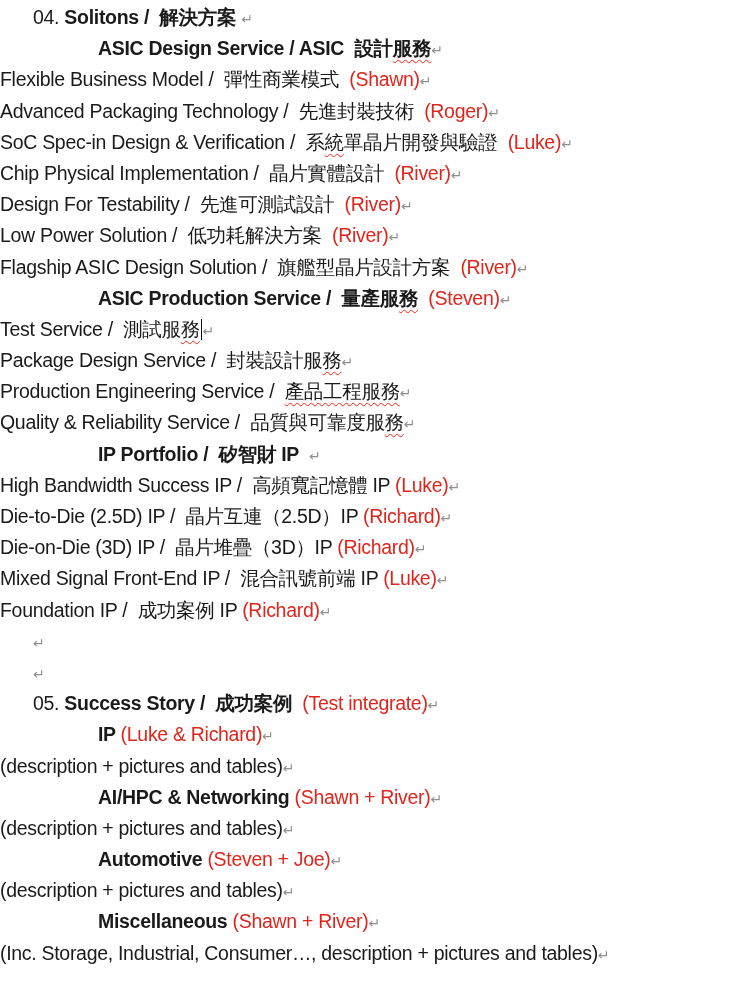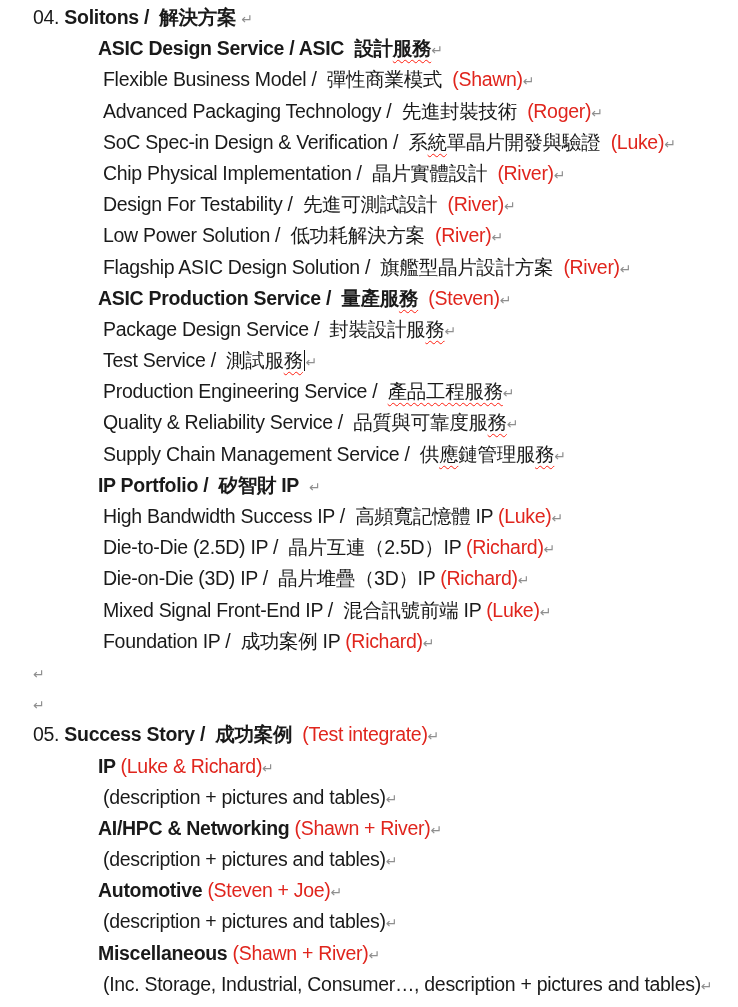--- a/index.html
+++ b/index.html
@@ -5,21 +5,21 @@
   html,body{margin:0;padding:0;}
   body{
     width:738px;height:1007px;overflow:hidden;background:#ffffff;
     font-family:"Liberation Sans","DejaVu Sans",sans-serif;
     font-size:19.5px;color:#1a1a1a;letter-spacing:-0.3px;
   }
   #doc{padding-top:2px;}
   .line{height:31.2px;line-height:31.2px;white-space:pre;}
   .lv0{padding-left:14px;margin-left:19px;}
   .lv1{padding-left:98px;}
-  .lv2{padding-left:103px;}
+  .lv2{}
   .num{font-weight:normal;}
   .b{font-weight:bold;}
   .red{color:#e0251d;}
   .sq{
     text-decoration-line:underline;
     text-decoration-style:wavy;
     text-decoration-color:#ff1f10;
     text-decoration-thickness:1px;
     text-underline-offset:4px;
   }
@@ -36,25 +36,24 @@
     <div class="line lv0"><span class="num">04. </span><span class="b ">Solitons /  解決方案 </span><span class="pilcrow">↵</span></div>
     <div class="line lv1"><span class="b ">ASIC Design Service / ASIC  設計</span><span class="b sq">服務</span><span class="pilcrow">↵</span></div>
     <div class="line lv2"><span class="">Flexible Business Model /  彈性商業模式  </span><span class="red ">(Shawn)</span><span class="pilcrow">↵</span></div>
     <div class="line lv2"><span class="">Advanced Packaging Technology /  先進封裝技術  </span><span class="red ">(Roger)</span><span class="pilcrow">↵</span></div>
     <div class="line lv2"><span class="">SoC Spec-in Design &amp; Verification /  系</span><span class="sq">統</span><span class="">單晶片開發與驗證  </span><span class="red ">(Luke)</span><span class="pilcrow">↵</span></div>
     <div class="line lv2"><span class="">Chip Physical Implementation /  晶片實體設計  </span><span class="red ">(River)</span><span class="pilcrow">↵</span></div>
     <div class="line lv2"><span class="">Design For Testability /  先進可測試設計  </span><span class="red ">(River)</span><span class="pilcrow">↵</span></div>
     <div class="line lv2"><span class="">Low Power Solution /  低功耗解決方案  </span><span class="red ">(River)</span><span class="pilcrow">↵</span></div>
     <div class="line lv2"><span class="">Flagship ASIC Design Solution /  旗艦型晶片設計方案  </span><span class="red ">(River)</span><span class="pilcrow">↵</span></div>
     <div class="line lv1"><span class="b ">ASIC Production Service /  量產服</span><span class="b sq">務</span><span class="">  </span><span class="red ">(Steven)</span><span class="pilcrow">↵</span></div>
+    <div class="line lv2"><span class="">Test Service /  測試服</span><span class="sq">務</span><span class="caret"></span><span class="pilcrow">↵</span></div>
     <div class="line lv2"><span class="">Package Design Service /  封裝設計服</span><span class="sq">務</span><span class="pilcrow">↵</span></div>
-    <div class="line lv2"><span class="">Test Service /  測試服</span><span class="sq">務</span><span class="caret"></span><span class="pilcrow">↵</span></div>
     <div class="line lv2"><span class="">Production Engineering Service /  </span><span class="sq">產品工程服務</span><span class="pilcrow">↵</span></div>
     <div class="line lv2"><span class="">Quality &amp; Reliability Service /  品質與可靠度服</span><span class="sq">務</span><span class="pilcrow">↵</span></div>
-    <div class="line lv2"><span class="">Supply Chain Management Service /  供</span><span class="sq">應</span><span class="">鏈管理服</span><span class="sq">務</span><span class="pilcrow">↵</span></div>
     <div class="line lv1"><span class="b ">IP Portfolio /  矽智財 IP </span><span class=""> </span><span class="pilcrow">↵</span></div>
     <div class="line lv2"><span class="">High Bandwidth Success IP /  高頻寬記憶體 IP </span><span class="red ">(Luke)</span><span class="pilcrow">↵</span></div>
     <div class="line lv2"><span class="">Die-to-Die (2.5D) IP /  晶片互連（2.5D）IP </span><span class="red ">(Richard)</span><span class="pilcrow">↵</span></div>
     <div class="line lv2"><span class="">Die-on-Die (3D) IP /  晶片堆疊（3D）IP </span><span class="red ">(Richard)</span><span class="pilcrow">↵</span></div>
     <div class="line lv2"><span class="">Mixed Signal Front-End IP /  混合訊號前端 IP </span><span class="red ">(Luke)</span><span class="pilcrow">↵</span></div>
     <div class="line lv2"><span class="">Foundation IP /  成功案例 IP </span><span class="red ">(Richard)</span><span class="pilcrow">↵</span></div>
     <div class="line lv0"><span class="pilcrow">↵</span></div>
     <div class="line lv0"><span class="pilcrow">↵</span></div>
     <div class="line lv0"><span class="num">05. </span><span class="b ">Success Story /  成功案例  </span><span class="red ">(Test integrate)</span><span class="pilcrow">↵</span></div>
     <div class="line lv1"><span class="b ">IP </span><span class="red ">(Luke &amp; Richard)</span><span class="pilcrow">↵</span></div>

